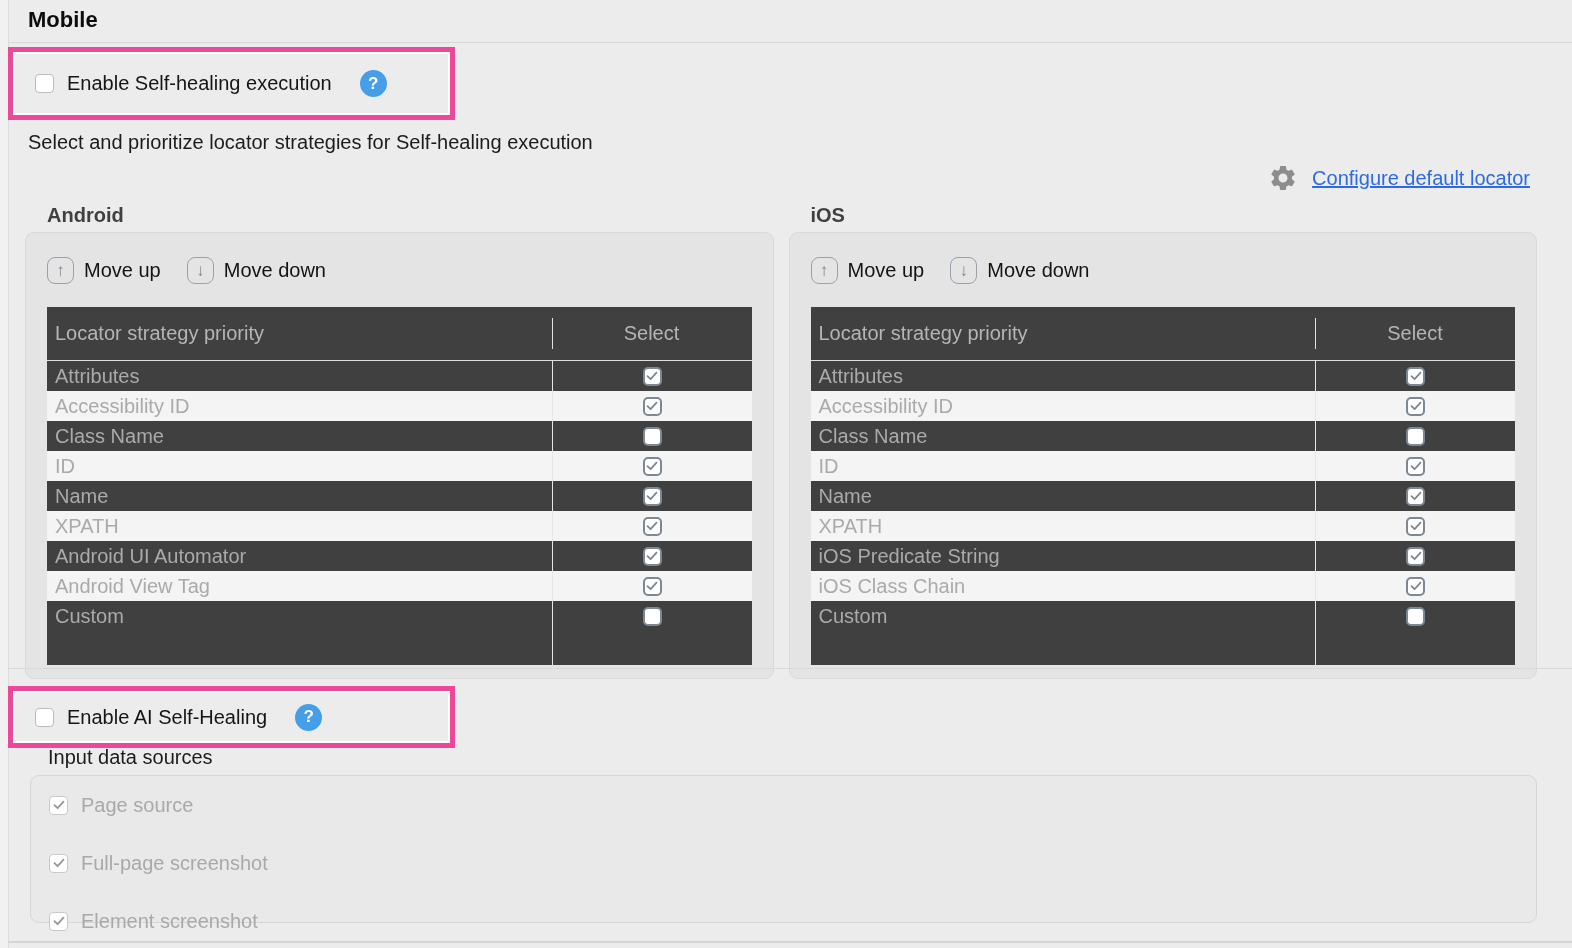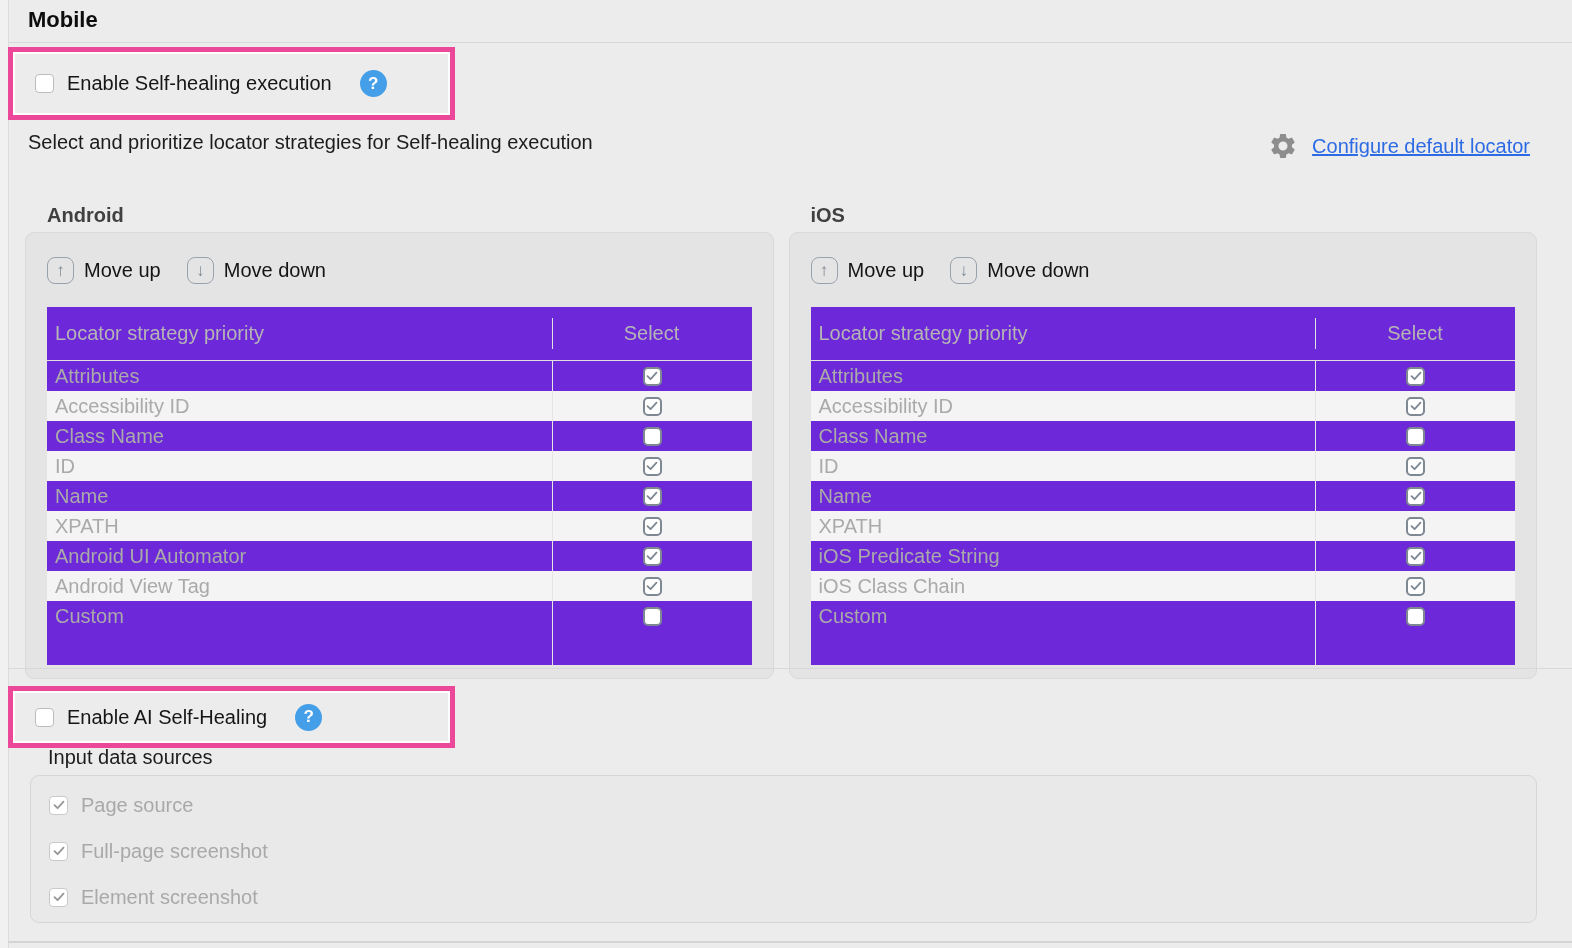--- a/index.html
+++ b/index.html
@@ -37,60 +37,60 @@
     display:inline-flex;align-items:center;justify-content:center;
     width:19px;height:19px;background:#ffffff;border-radius:4px;box-sizing:border-box;flex:none;
   }
   .plain-cb{border:1.5px solid #bcbcbc;}
   .table-cb{border:2px solid #7e8893;border-radius:5px;color:#7e8893;}
   .source-cb{border:1.5px solid #c9c9c9;color:#979797;}
 
   
   .subtitle-row{position:absolute;top:131px;left:28px;right:42px;height:30px;display:flex;align-items:flex-start;justify-content:space-between;}
   .subtitle{font-size:20px;color:#1c1c1e;}
-  .configure{display:flex;align-items:center;gap:14px;}
+  .configure{display:flex;align-items:center;gap:14px;margin-top:32px;}
   .gear{width:30px;height:30px;}
   .link{font-size:20px;color:#2d6be4;text-decoration:underline;cursor:pointer;}
 
   
   .columns{position:absolute;top:170px;left:25px;right:35px;display:flex;gap:15px;}
   .platform{flex:1;min-width:0;}
   .platform-name{font-size:20px;font-weight:bold;color:#404040;padding-left:22px;height:28px;box-sizing:border-box;margin-top:34px;}
   .panel{
     background:#e4e4e4;border:1px solid #d9d9d9;border-radius:9px;
     height:447px;box-sizing:border-box;padding:24px 21px 0;
   }
   .toolbar{display:flex;align-items:center;gap:26px;height:27px;margin-bottom:23px;}
   .tool-btn{display:flex;align-items:center;gap:10px;font-size:20px;color:#141414;cursor:pointer;}
   .tool-icon{
     width:27px;height:27px;box-sizing:border-box;border:1.5px solid #99a2ac;border-radius:8px;
     display:inline-flex;align-items:center;justify-content:center;
     color:#7d8792;font-size:17px;line-height:1;
   }
 
   
-  .table{background:#6d28d9;}
+  .table{background:#404040;}
   .thead{display:flex;align-items:center;height:54px;box-sizing:border-box;border-bottom:1px solid #e0e0e0;color:#b5b5b5;font-size:20px;}
   .th-strategy{flex:1;padding-left:8px;}
   .th-select{width:200px;text-align:center;position:relative;height:100%;display:flex;align-items:center;justify-content:center;}
   .th-select::before{content:"";position:absolute;left:0;top:11px;bottom:11px;width:1px;background:#e2e2e2;}
   .trow{display:flex;align-items:center;height:30px;font-size:20px;color:#aaaaaa;}
   .trow:nth-child(even){background:#f4f4f5;}
   .tlabel{flex:1;padding-left:8px;white-space:nowrap;overflow:hidden;}
   .tselect{width:200px;height:100%;display:flex;align-items:center;justify-content:center;border-left:1px solid #e5e5e5;box-sizing:border-box;}
   .tfiller{display:flex;height:34px;}
   .filler-left{flex:1;}
   .filler-right{width:200px;border-left:1px solid #e5e5e5;box-sizing:border-box;}
 
   
   .input-sources-label{position:absolute;left:48px;top:746px;font-size:20px;color:#1c1c1e;}
   .sources-panel{
     position:absolute;left:30px;right:35px;top:775px;height:148px;box-sizing:border-box;
     background:#e9e9e9;border:1px solid #d6d6d6;border-radius:9px;
-    padding:18px 18px;display:flex;flex-direction:column;gap:24px;
+    padding:18px 18px;display:flex;flex-direction:column;gap:36px;
   }
   .source-row{display:flex;align-items:center;gap:13px;font-size:20px;color:#a9a9a9;height:22px;}
 </style>
 </head>
 <body>
 
 <div class="left-strip"></div>
 <div class="page-title">Mobile</div>
 <div class="divider divider-top"></div>
 

